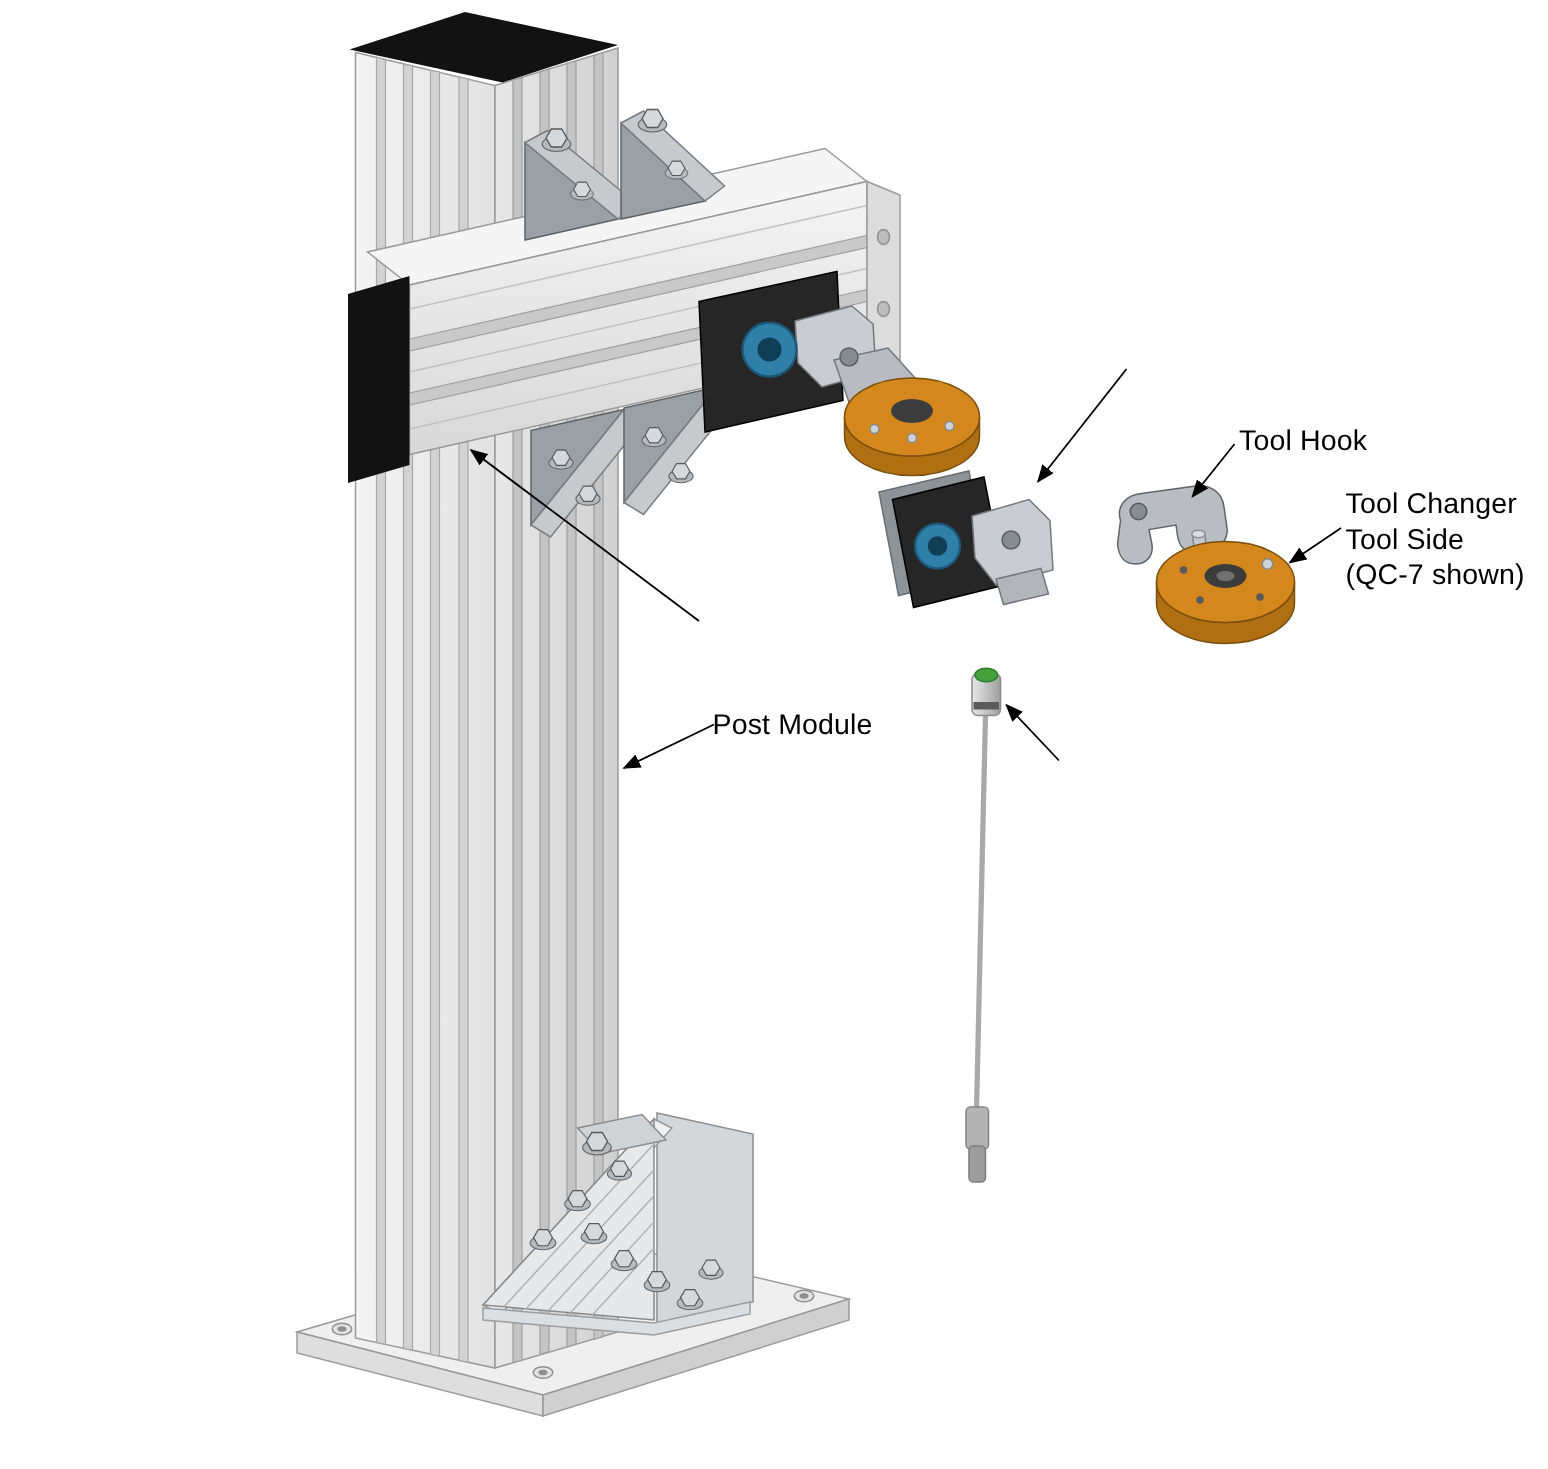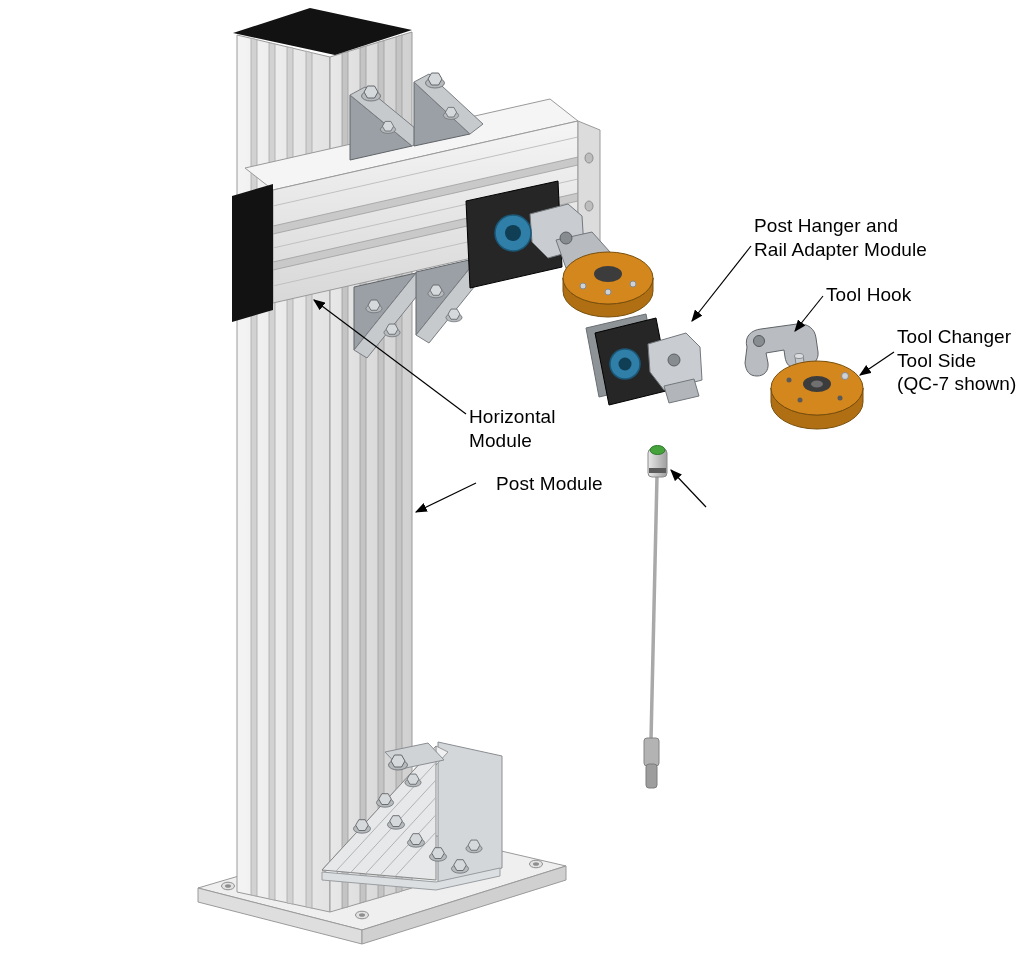--- a/index.html
+++ b/index.html
@@ -200,28 +200,24 @@
   <g stroke="#000000" stroke-width="1.2" fill="none">
     <line x1="751" y1="246" x2="692" y2="321" marker-end="url(#arrow)"></line>
     <line x1="823" y1="296" x2="795" y2="331" marker-end="url(#arrow)"></line>
     <line x1="894" y1="352" x2="860" y2="375" marker-end="url(#arrow)"></line>
     <line x1="466" y1="414" x2="314" y2="300" marker-end="url(#arrow)"></line>
     <line x1="476" y1="483" x2="416" y2="512" marker-end="url(#arrow)"></line>
     <line x1="706" y1="507" x2="671" y2="470" marker-end="url(#arrow)"></line>
   </g>
 </svg>
 
-<div class="callout" style="left:754px;top:214px;width:215px;">Post Hanger and
-Rail Adapter Module</div>
 
 <div class="callout" style="left:826px;top:283px;">Tool Hook</div>
 
 <div class="callout" style="left:897px;top:325px;width:140px;">Tool Changer
 Tool Side
 (QC-7 shown)</div>
 
-<div class="callout" style="left:469px;top:405px;">Horizontal
-Module</div>
-
-<div class="callout" style="left:496px;top:472px;">Post Module</div>
+
+<div class="callout" style="left:475px;top:472px;">Post Module</div>
 
 
 </div>
 
 </body></html>

